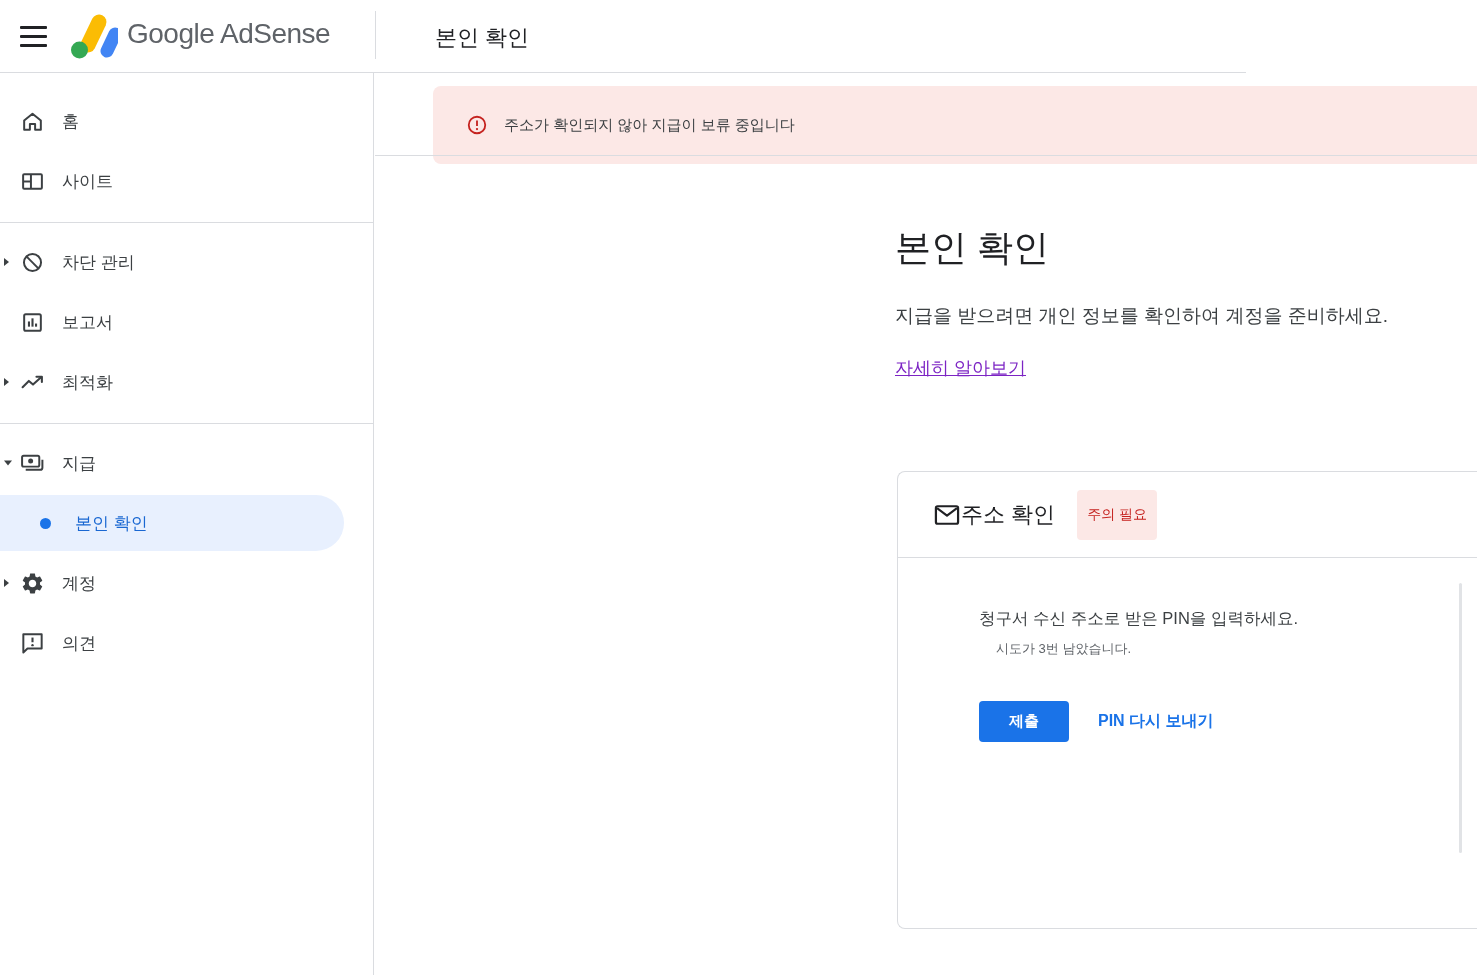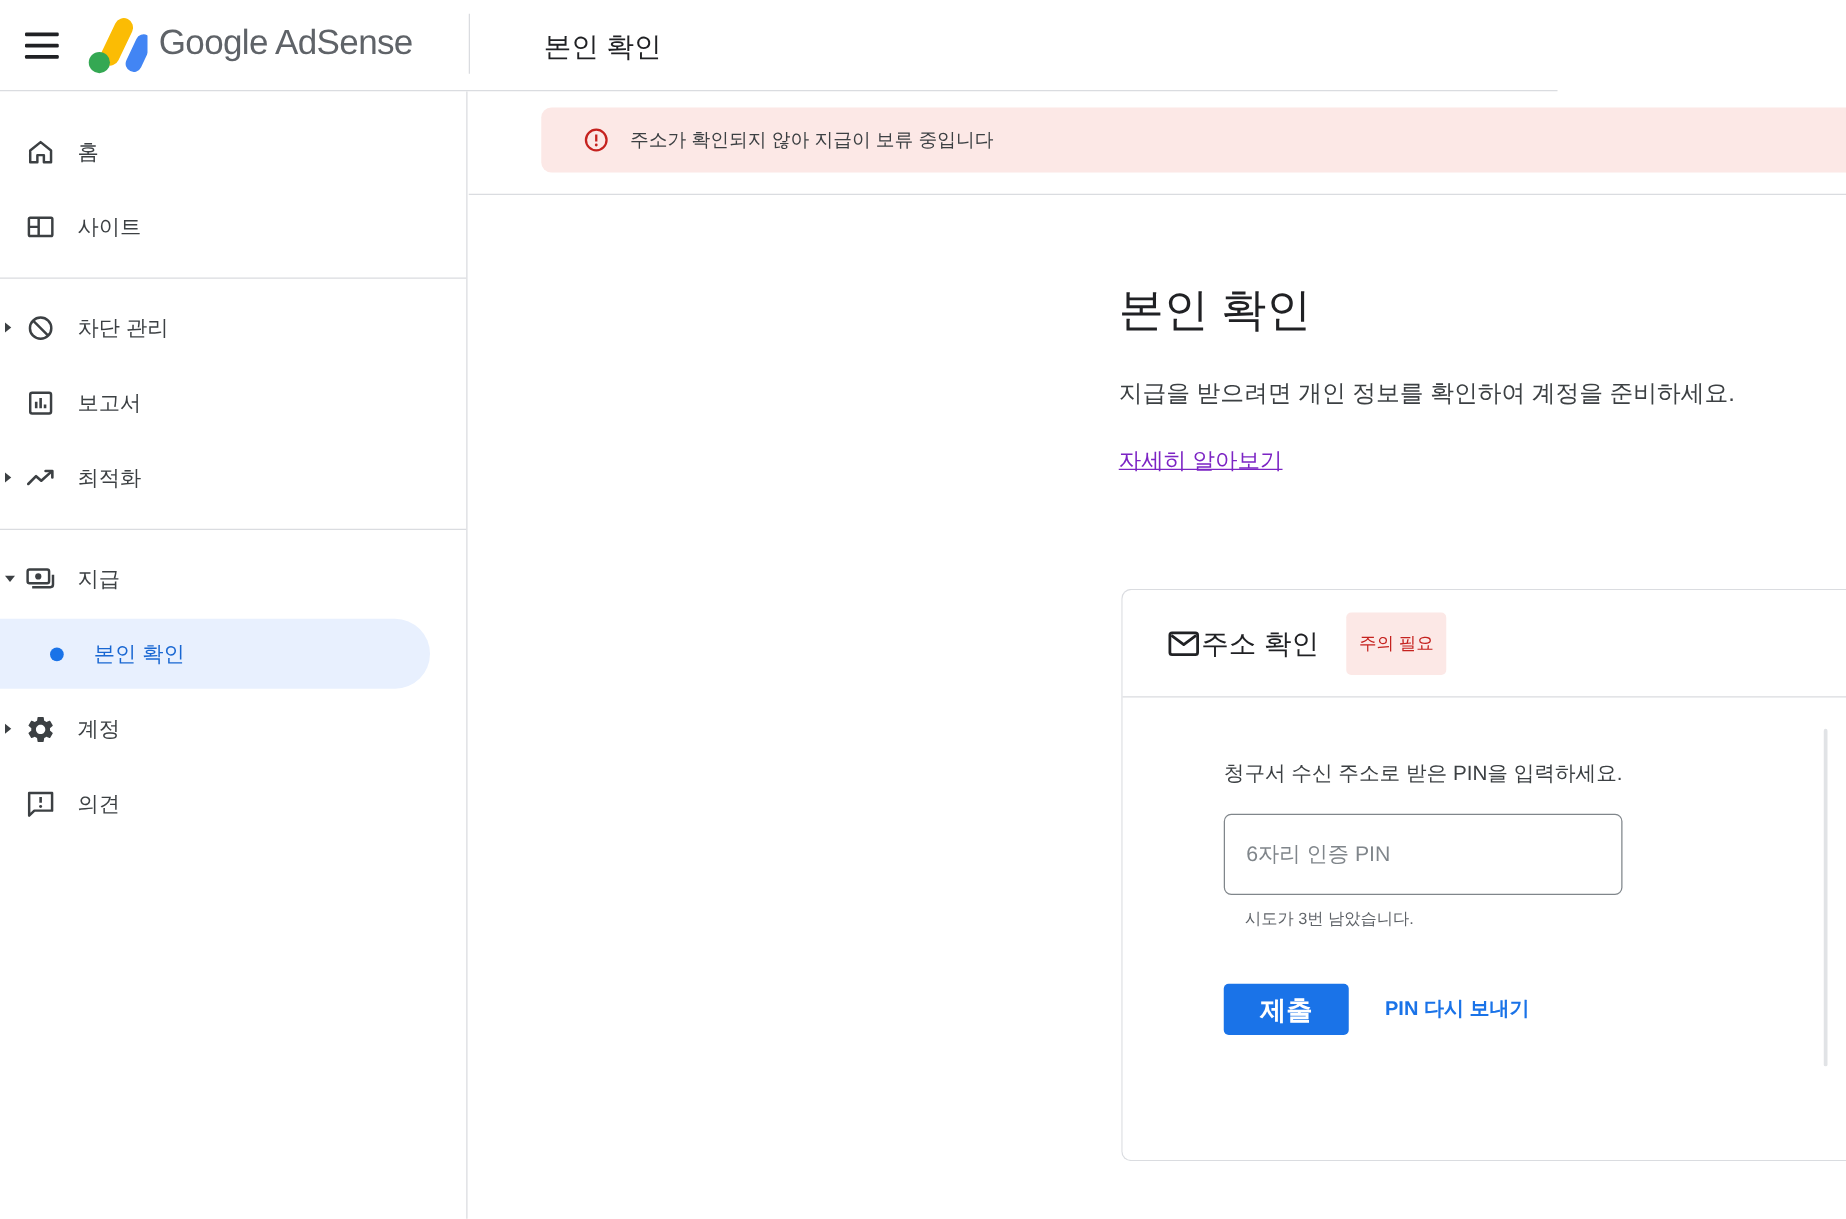--- a/index.html
+++ b/index.html
@@ -35,21 +35,21 @@
   .sub-bullet { margin-left:40px; width:11px; height:11px; border-radius:50%; background:#202124; flex:0 0 11px; }
   .sub-label { margin-left:24px; font-size:17px; color:#3c4043; }
   .sub-row.selected .sub-bullet { background:#1a73e8; }
   .sub-row.selected .sub-label { color:#1967d2; }
   .selected-pill { position:absolute; left:0; top:2px; bottom:2px; width:344px;
     background:#e8f0fe; border-radius:0 28px 28px 0; z-index:-1; }
   .sub-row.selected { z-index:0; }
 
   
   .content { position:absolute; left:375px; top:73px; right:0; bottom:0; background:#fff; }
-  .alert-banner { position:absolute; left:58px; top:13px; right:0; height:52px;
+  .alert-banner { position:absolute; left:58px; top:13px; right:0; height:78px;
     background:#fce8e6; border-radius:8px 0 0 8px; display:flex; align-items:center; }
   .alert-icon { margin-left:33px; width:22px; height:22px; flex:0 0 22px; }
   .alert-text { margin-left:16px; font-size:15px; color:#3c4043; }
   .content-divider { position:absolute; left:0; top:82px; right:0; height:1px; background:#dadce0; }
 
   .main-block { position:absolute; left:520px; top:152px; width:505px; }
   .page-heading { font-size:36px; font-weight:400; color:#202124; line-height:1.3; }
   .page-desc { margin-top:26px; font-size:19px; line-height:1.9; color:#3c4043; }
   .learn-more { display:inline-block; margin-top:22px; font-size:18px;
     color:#7c24c4; text-decoration:underline; cursor:pointer; }
@@ -63,22 +63,22 @@
   .card-badge { margin-left:22px; background:#fce8e6; color:#c5221f; font-size:14px;
     padding:16px 10px; border-radius:4px; }
   .card-body { padding:50px 0 0 81px; }
   .pin-instruction { font-size:16.5px; color:#3c4043; }
   .pin-input { margin-top:21px; display:block; width:319px; height:65px;
     border:1px solid #80868b; border-radius:6px; padding:0 17px; font-size:17px;
     color:#202124; font-family:"Liberation Sans", sans-serif; outline:none; background:#fff; }
   .pin-input::placeholder { color:#80868b; }
   .attempts-note { margin:10px 0 0 17px; font-size:13px; color:#5f6368; }
   .actions-row { margin-top:43px; display:flex; align-items:center; }
-  .submit-button { width:100px; height:41px; background:#1a73e8; color:#fff;
-    border:none; border-radius:4px; font-size:21px; font-weight:bold; cursor:pointer;
+  .submit-button { width:90px; height:41px; background:#1a73e8; color:#fff;
+    border:none; border-radius:4px; font-size:15px; font-weight:bold; cursor:pointer;
     font-family:"Liberation Sans", sans-serif; }
   .resend-link { margin-left:29px; color:#1a73e8; font-size:16px; font-weight:bold;
     cursor:pointer; text-decoration:none; }
   .card-scrollbar { position:absolute; left:1084px; top:510px; width:3px; height:270px;
     background:#e1e3e6; border-radius:2px; }
 </style>
 </head>
 <body>
 
 <div class="topbar">
@@ -223,21 +223,20 @@
     <div class="card-header">
       <svg class="card-mail-icon" viewBox="0 0 24 24">
         <rect x="2.5" y="4.5" width="19" height="15" rx="1.5" fill="none" stroke="#202124" stroke-width="1.9"></rect>
         <path d="M3.5 6.2 L12 12.6 L20.5 6.2" fill="none" stroke="#202124" stroke-width="1.9" stroke-linejoin="round"></path>
       </svg>
       <span class="card-title">주소 확인</span>
       <span class="card-badge">주의 필요</span>
     </div>
     <div class="card-body">
       <div class="pin-instruction">청구서 수신 주소로 받은 PIN을 입력하세요.</div>
-      <input class="pin-input" type="text" placeholder="6자리 인증 PIN" style="">
       <div class="attempts-note">시도가 3번 남았습니다.</div>
       <div class="actions-row">
         <button class="submit-button">제출</button>
         <a class="resend-link">PIN 다시 보내기</a>
       </div>
     </div>
   </div>
 
   <div class="card-scrollbar"></div>
 

